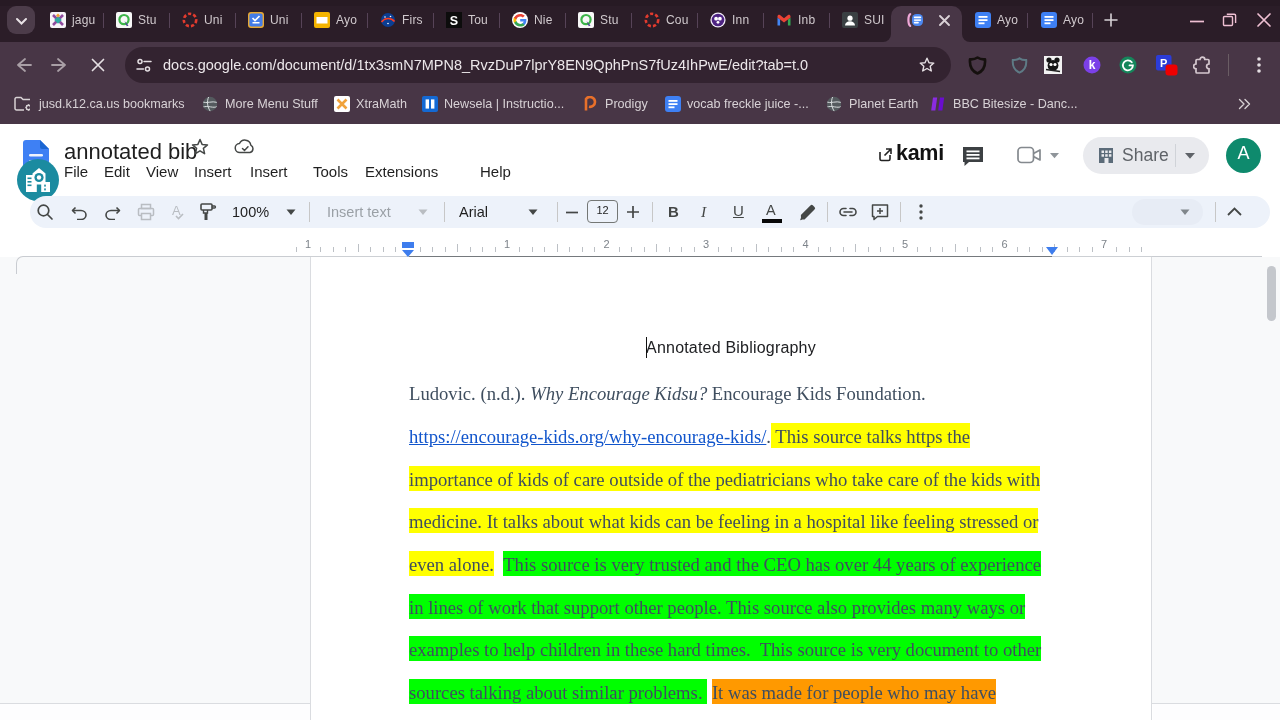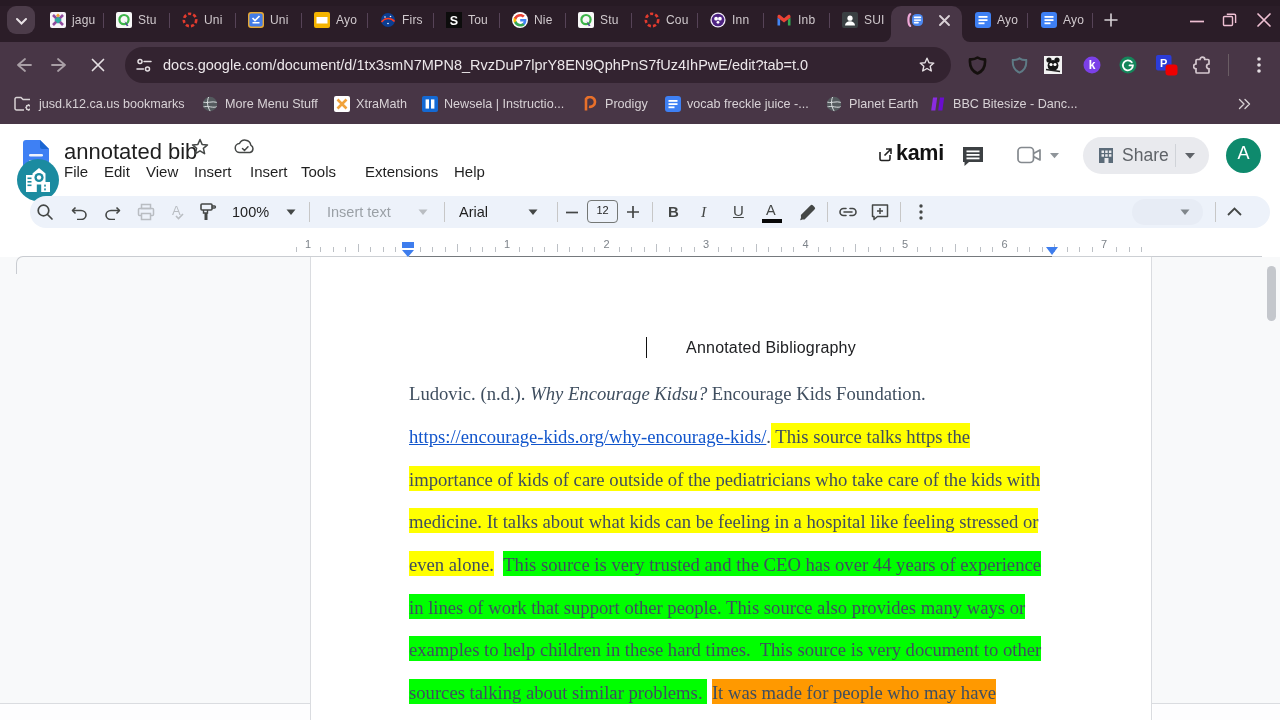--- a/index.html
+++ b/index.html
@@ -372,23 +372,23 @@
 <svg class="abs" style="left:234px;top:139px" width="24" height="17">
     <path d="M6 13.5 a4.5 4.5 0 0 1-.5-9 a6 6 0 0 1 11.3 1.6 a4 4 0 0 1-.8 7.4 Z" fill="none" stroke="#444746" stroke-width="1.5" stroke-linejoin="round"></path>
     <path d="M8.5 9.5 l2 2 l3.5-3.8" fill="none" stroke="#444746" stroke-width="1.5" stroke-linecap="round"></path>
   </svg>
 <div id="menus">
  <div class="menu" style="left:64px">File</div>
  <div class="menu" style="left:104px">Edit</div>
  <div class="menu" style="left:146px">View</div>
  <div class="menu" style="left:194px">Insert</div>
  <div class="menu" style="left:250px">Insert</div>
- <div class="menu" style="left:301px">Tools</div>
+ <div class="menu" style="left:313px">Tools</div>
  <div class="menu" style="left:365px">Extensions</div>
- <div class="menu" style="left:454px">Help</div>
+ <div class="menu" style="left:480px">Help</div>
 </div>
 
 <svg class="abs" style="left:878px;top:147px" width="15" height="15">
     <path d="M2 5 V12 a1.5 1.5 0 0 0 1.5 1.5 H10.5 a1.5 1.5 0 0 0 1.5-1.5 V8" fill="none" stroke="#222" stroke-width="1.6"></path>
     <path d="M8 2 H13 V7 M13 2 L6.5 8.5" fill="none" stroke="#222" stroke-width="1.6"></path>
   </svg>
 <div class="abs" style="left:896px;top:141px;font-size:21.5px;font-weight:bold;color:#111;letter-spacing:-.3px;">kami</div>
 <svg class="abs" style="left:961px;top:143px" width="26" height="26">
  <path d="M2 4 h20 v15 h-14 l-4.5 4 v-4 h-1.5 Z" fill="#3c4043"></path>
  <rect x="5.5" y="7.5" width="13" height="1.8" fill="#fff"></rect>
@@ -598,21 +598,21 @@
 <div class="abs" style="left:16px;top:256px;width:294px;height:18px;border-left:1px solid #c9ccd1;border-top:1px solid #c9ccd1;border-top-left-radius:7px;box-sizing:border-box;"></div>
 <div class="abs" style="left:1152px;top:256px;width:110px;height:1px;background:#c9ccd1;"></div>
 <div class="abs" style="left:0px;top:703px;width:310px;height:1px;background:#dadce0;"></div>
 <div class="abs" style="left:1152px;top:703px;width:128px;height:1px;background:#dadce0;"></div>
 <div class="abs" style="left:0px;top:704px;width:310px;height:16px;background:#fdfdfe;"></div>
 <div class="abs" style="left:1153px;top:704px;width:127px;height:16px;background:#fdfdfe;"></div>
 
 <div class="abs" style="left:1267px;top:266px;width:9px;height:55px;border-radius:5px;background:#c4c7cc;"></div>
 
 <div id="doctext">
- <div class="abs" style="left:310px;top:326px;width:842px;height:43px;line-height:43px;text-align:center;font-size:16px;letter-spacing:.2px;color:#202124;padding-left:40px;">Annotated Bibliography</div>
+ <div class="abs" style="left:310px;top:326px;width:842px;height:43px;line-height:43px;text-align:center;font-size:16px;letter-spacing:.2px;color:#202124;">Annotated Bibliography</div>
  <div class="abs" style="left:646px;top:337px;width:1.2px;height:21px;background:#111;"></div>
  <div class="dline" style="top:371.5px">Ludovic. (n.d.). <i>Why Encourage Kidsu?</i> Encourage Kids Foundation.</div>
  <div class="dline" style="top:414.5px"><span class="lnk">https://encourage-kids.org/why-encourage-kids/</span>.<span class="hy"> This source talks https the</span></div>
  <div class="dline" style="top:457px"><span class="hy">importance of kids of care outside of the pediatricians who take care of the kids with</span></div>
  <div class="dline" style="top:499.5px"><span class="hy">medicine. It talks about what kids can be feeling in a hospital like feeling stressed or</span></div>
  <div class="dline" style="top:542px"><span class="hy">even alone.</span>&nbsp;&nbsp;<span class="hg">This source is very trusted and the CEO has over 44 years of experience</span></div>
  <div class="dline" style="top:585px"><span class="hg">in lines of work that support other people. This source also provides many ways or</span></div>
  <div class="dline" style="top:627.5px"><span class="hg">examples to help children in these hard times.  This source is very document to other</span></div>
  <div class="dline" style="top:670px"><span class="hg">sources talking about similar problems. </span> <span class="ho">It was made for people who may have</span></div>
 </div>

